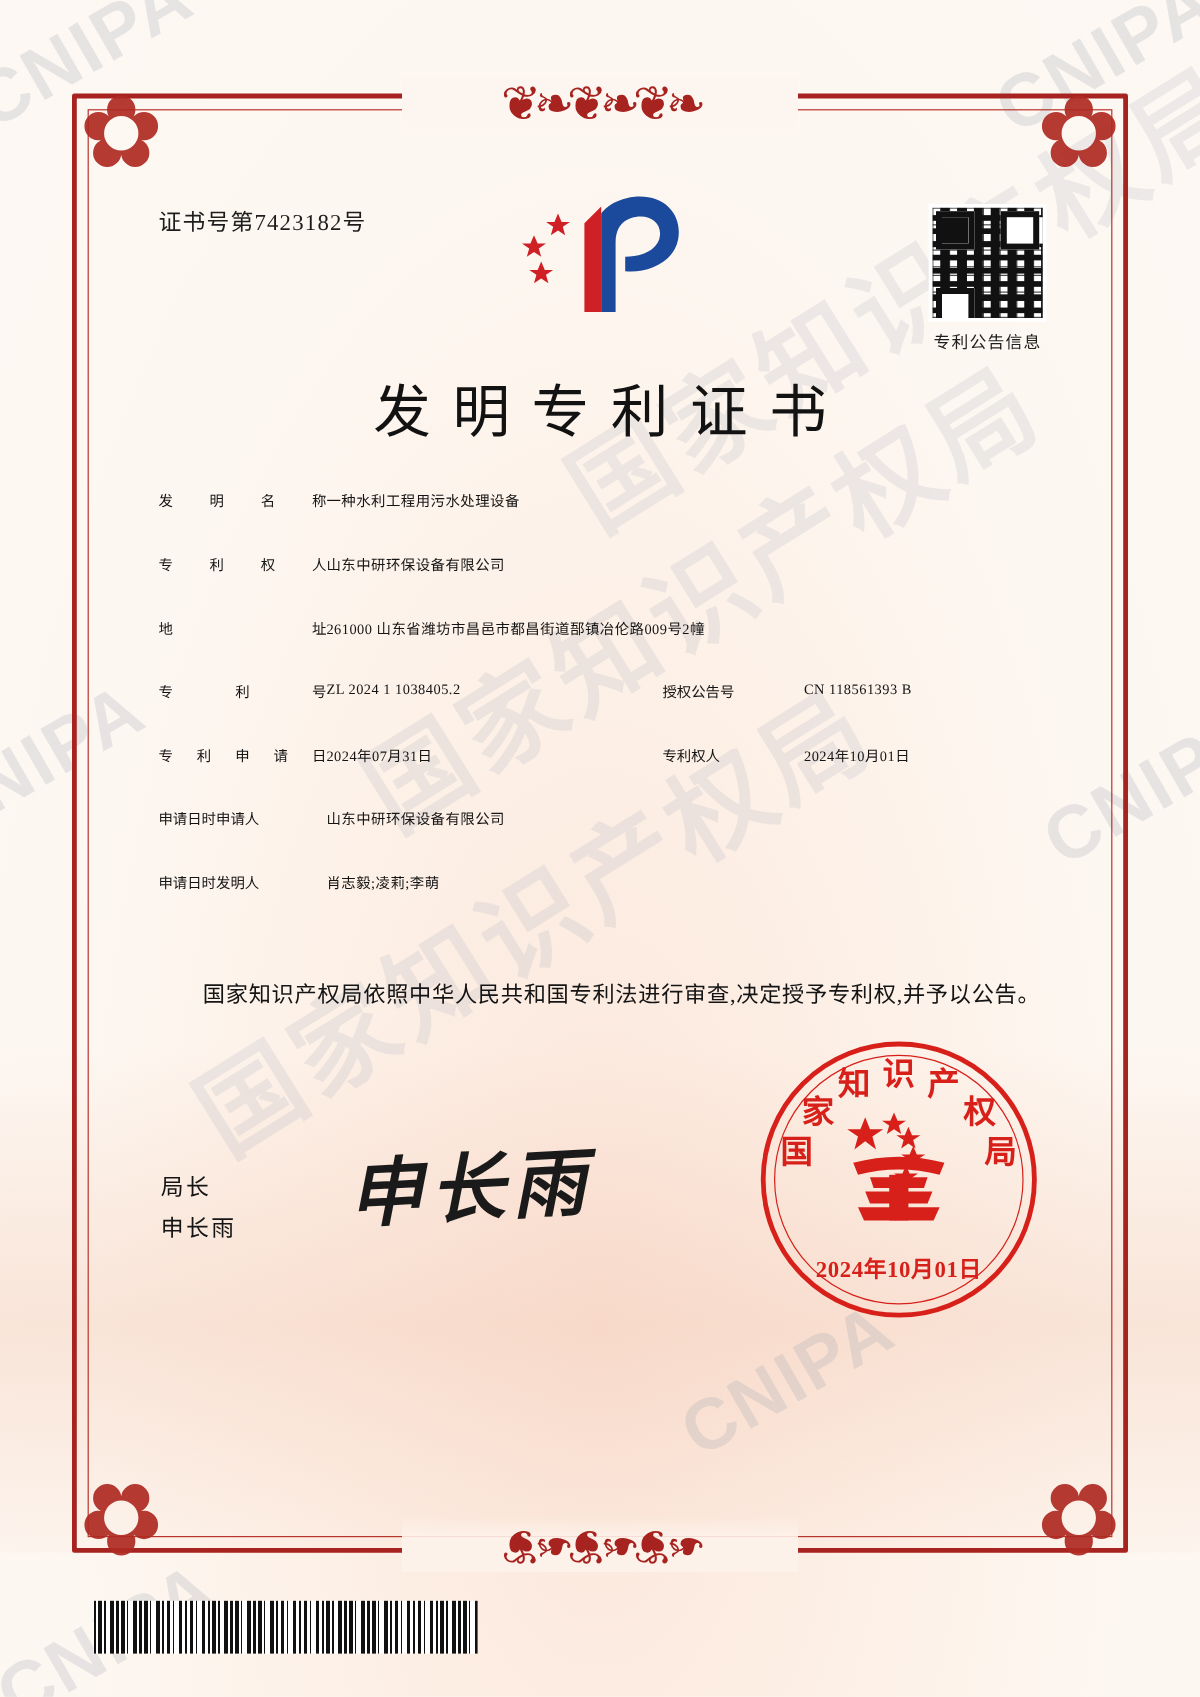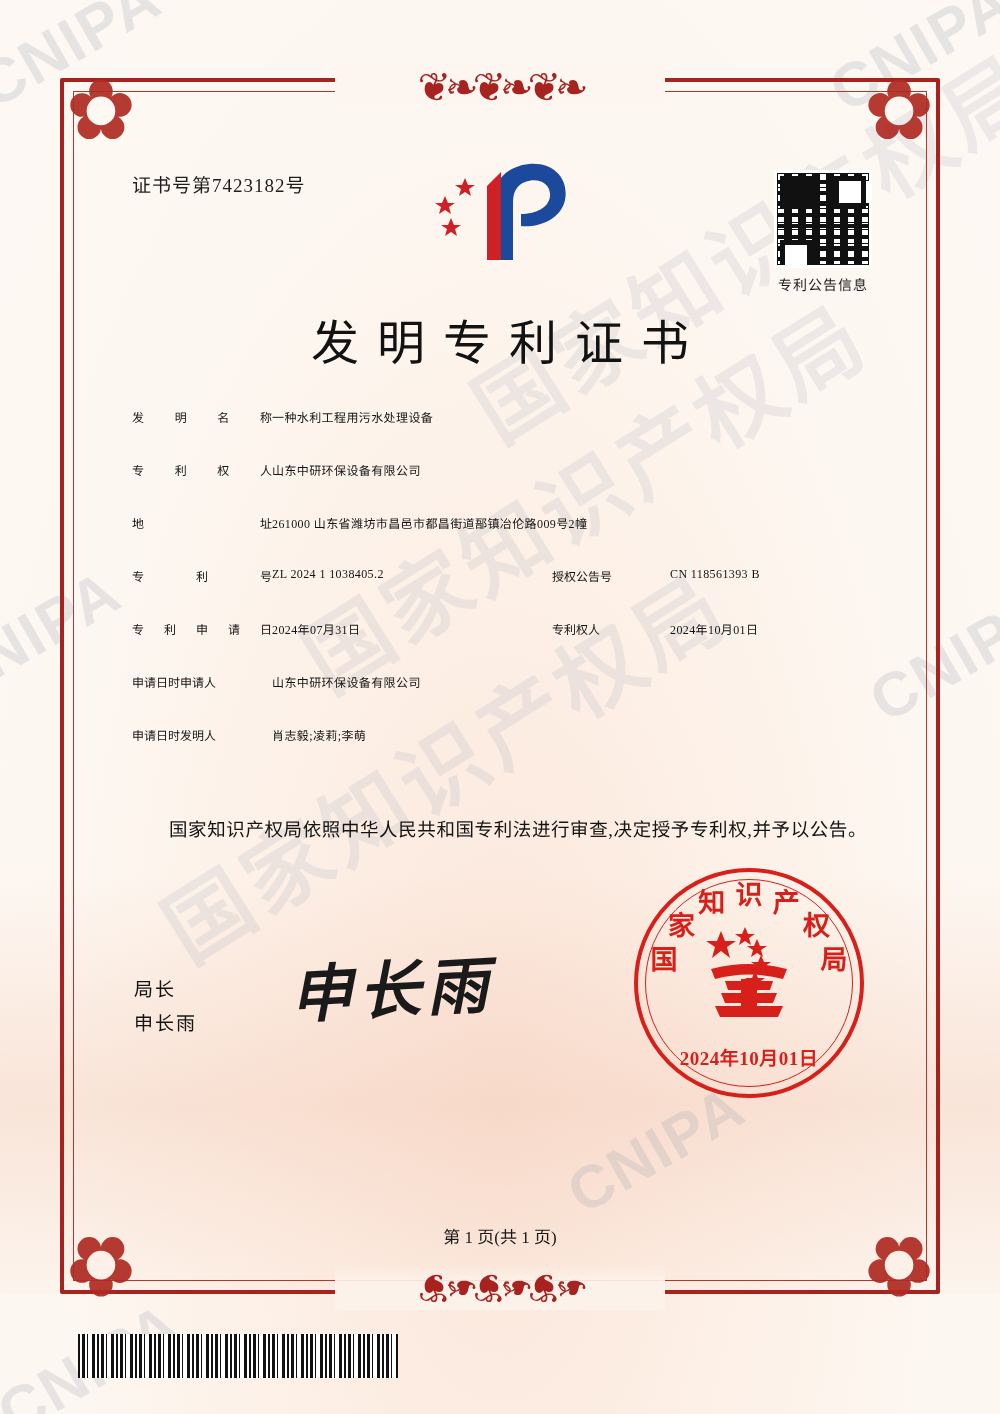--- a/index.html
+++ b/index.html
@@ -477,19 +477,18 @@
             <path d="M30,70 h56 l-4,10 h-48 Z"></path>
             <path d="M24,83 h68 l-5,11 h-58 Z"></path>
             <rect x="50" y="56" width="16" height="38"></rect>
           </g>
         </svg>
       </div>
 
       <div class="seal-date">2024年10月01日</div>
     </div>
 
-    <div class="page-no">第 1 页(共 1 页)</div>
 
   </div>
 
   <div class="barcode"></div>
 
 </div>
 
 </body></html>

